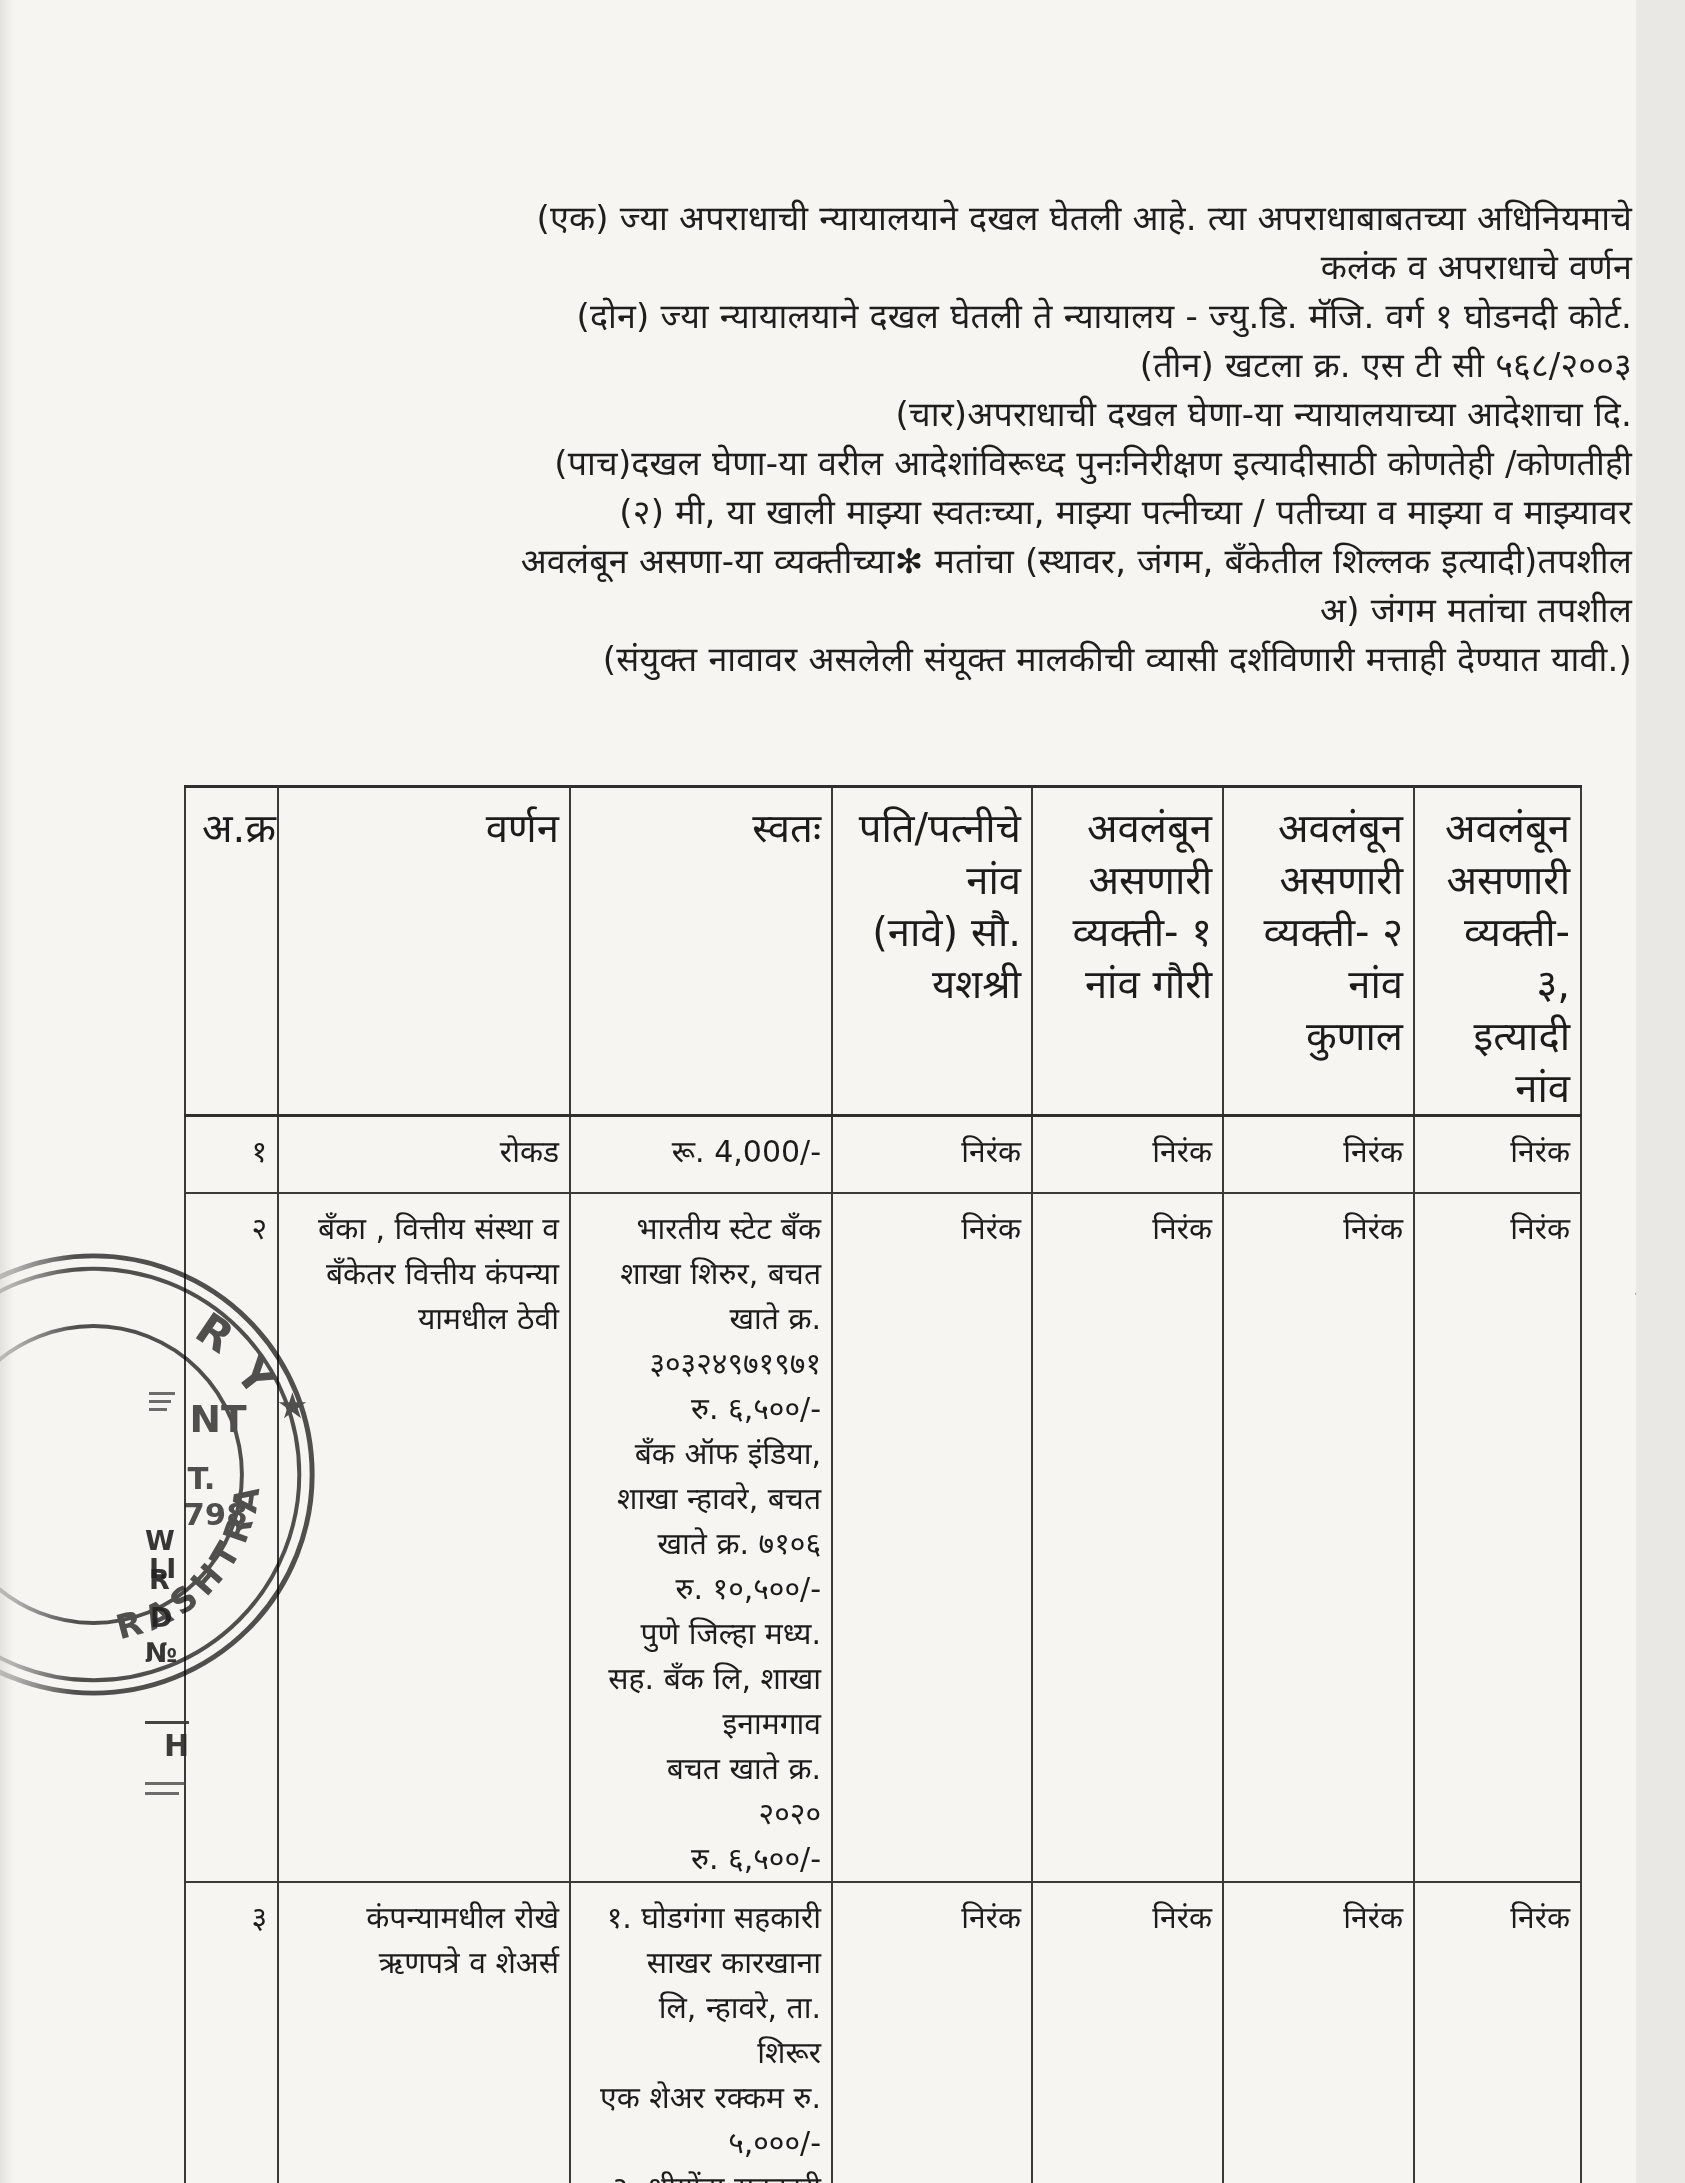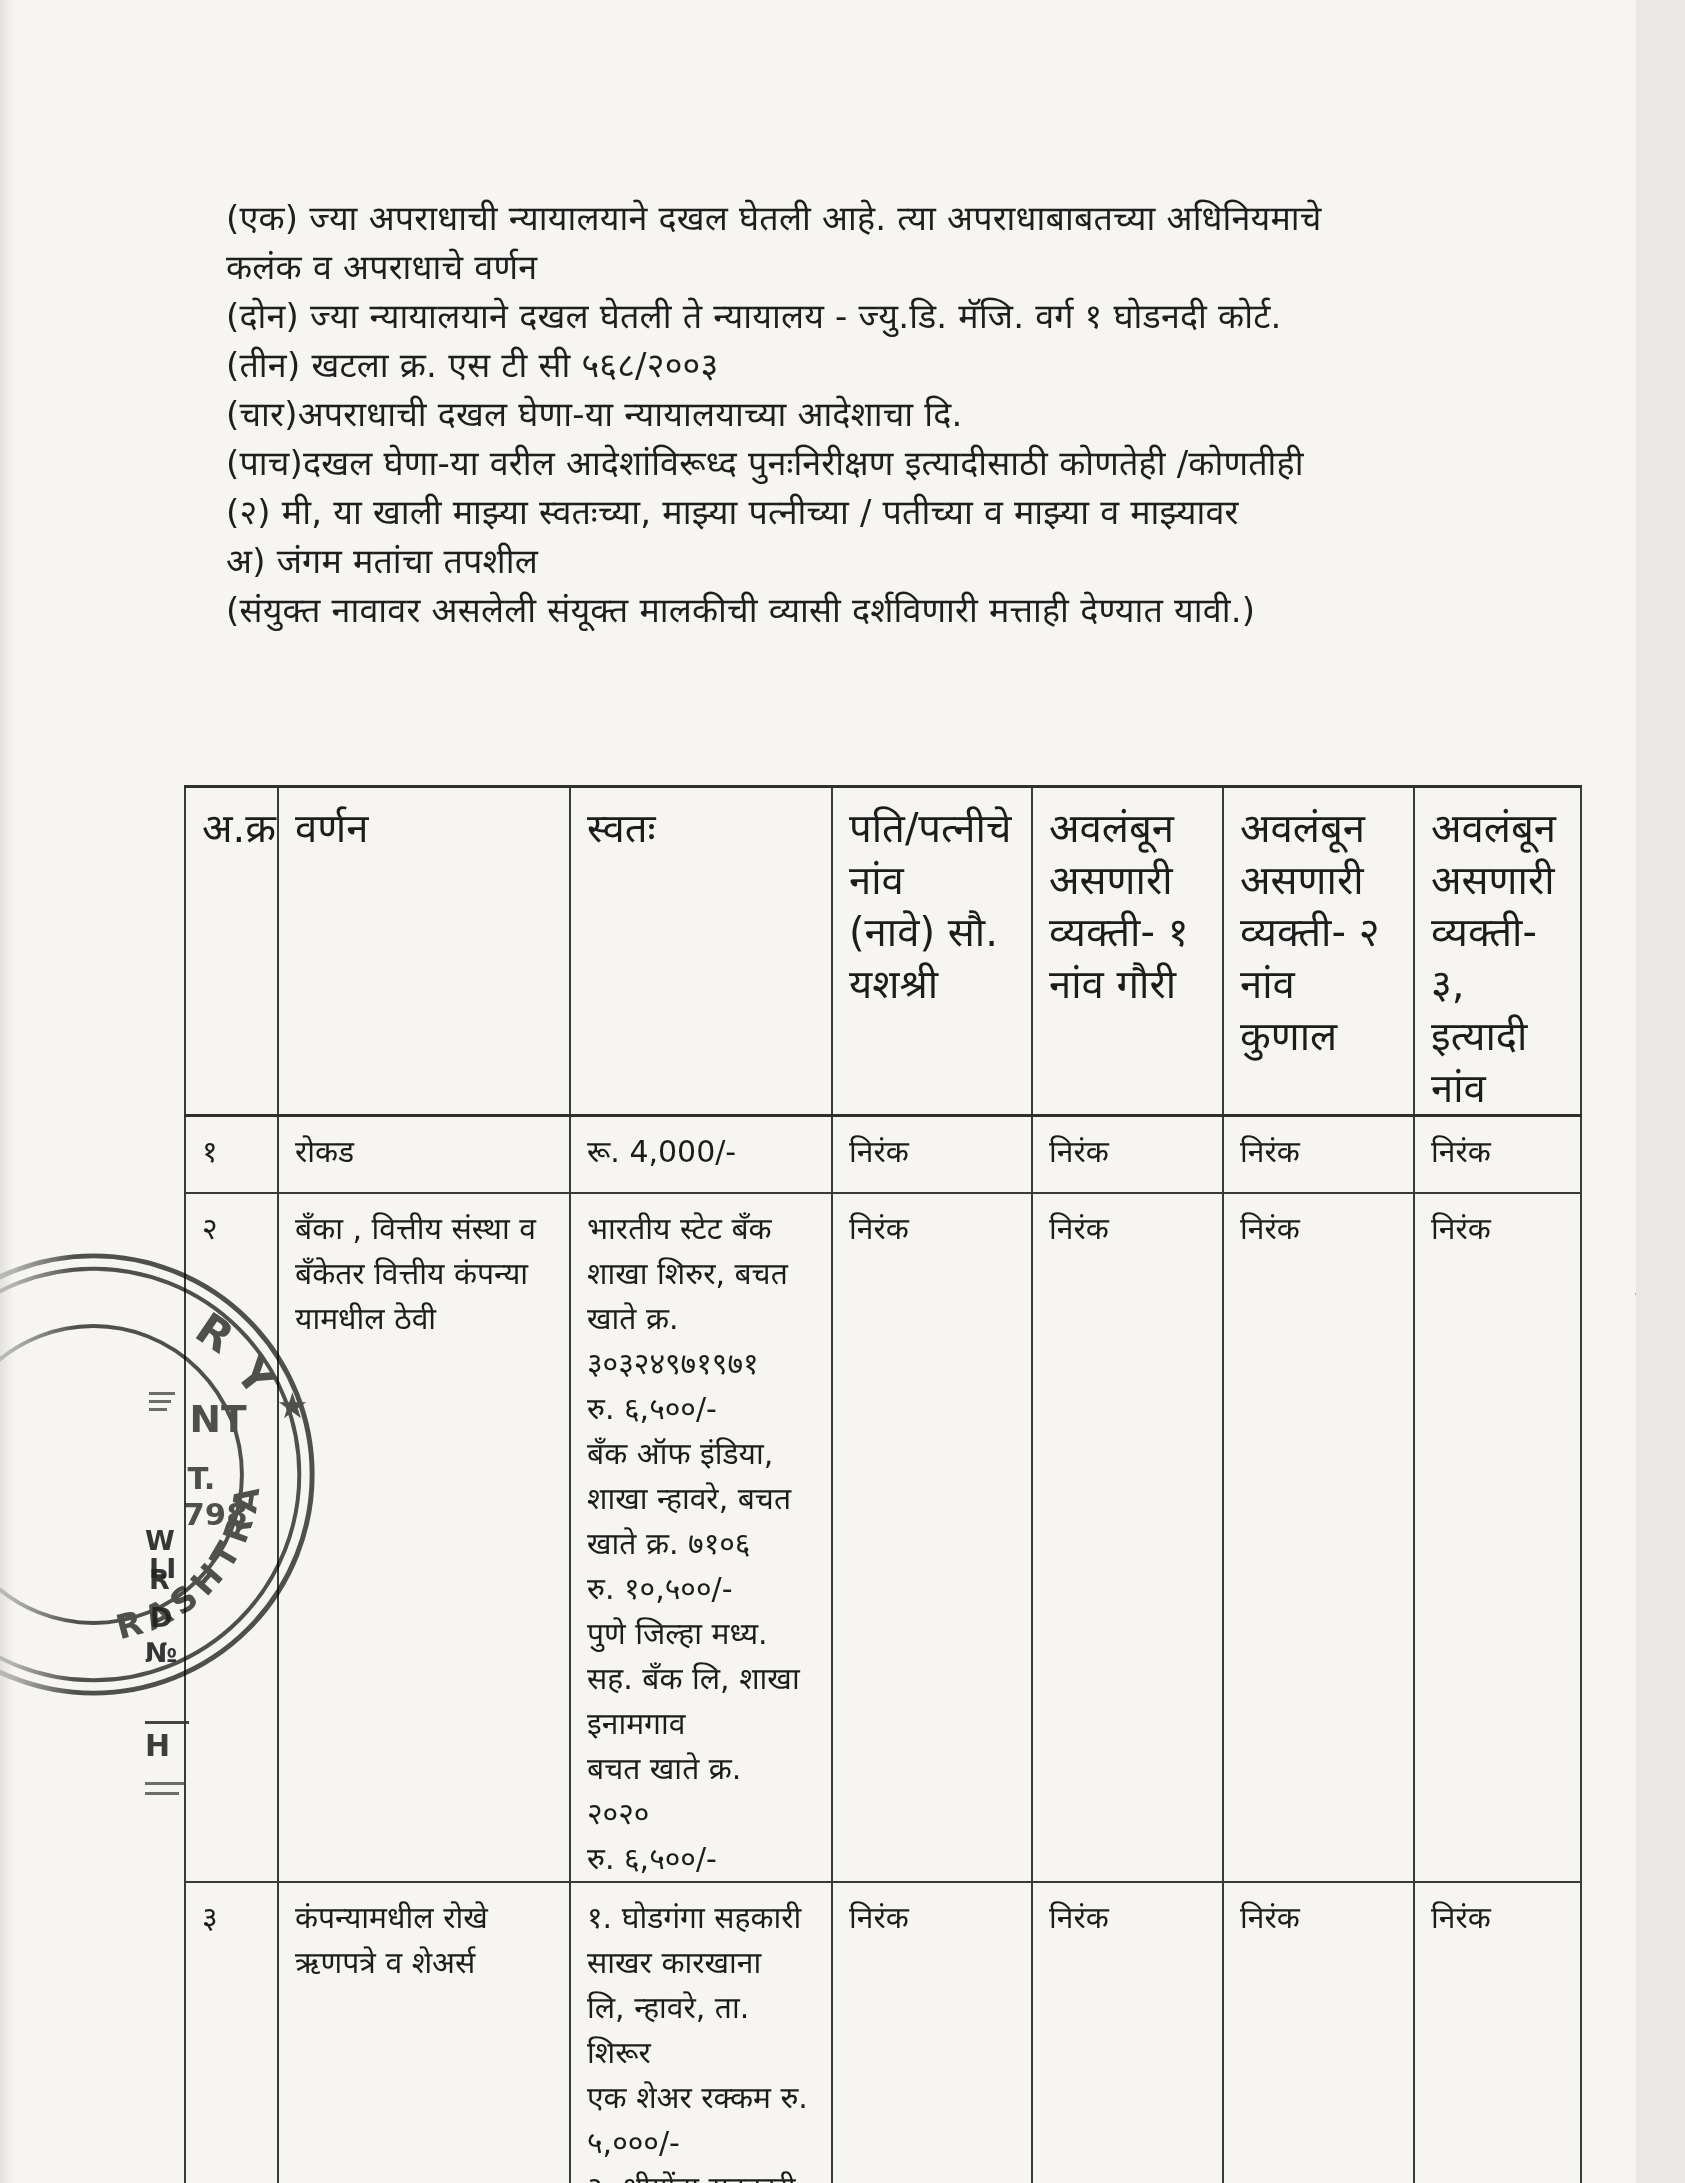--- a/index.html
+++ b/index.html
@@ -3,21 +3,21 @@
 <meta charset="utf-8">
 <style>
   html,body{margin:0;padding:0;}
   body{
     width:1685px;height:2183px;
     background:#e9e8e5;
     font-family:"DejaVu Sans","Liberation Sans",sans-serif;
   }
   .page{
     position:relative;width:1636px;height:2183px;
-    background:#f6f5f2;overflow:hidden;color:#1c1c1c;
+    background:#f6f5f2;overflow:hidden;color:#1c1c1c;text-align:right;
   }
   .scan-edge{
     position:absolute;left:0;top:0;width:14px;height:2183px;
     background:linear-gradient(90deg,#e3e2df,#f6f5f2);
   }
   
   .intro{position:absolute;left:226px;top:194px;width:1406px;}
   .intro .line{
     height:49px;line-height:49px;font-size:34px;white-space:nowrap;
     color:#1e1e1e;letter-spacing:0.2px;
@@ -75,20 +75,21 @@
   <div class="scan-edge"></div>
 
   <div class="intro">
     <div class="line">(एक) ज्या अपराधाची न्यायालयाने दखल घेतली आहे. त्या अपराधाबाबतच्या अधिनियमाचे</div>
     <div class="line">कलंक व अपराधाचे वर्णन</div>
     <div class="line">(दोन) ज्या न्यायालयाने दखल घेतली ते न्यायालय - ज्यु.डि. मॅजि. वर्ग १ घोडनदी कोर्ट.</div>
     <div class="line">(तीन) खटला क्र. एस टी सी ५६८/२००३</div>
     <div class="line">(चार)अपराधाची दखल घेणा-या न्यायालयाच्या आदेशाचा दि.</div>
     <div class="line">(पाच)दखल घेणा-या वरील आदेशांविरूध्द पुनःनिरीक्षण इत्यादीसाठी कोणतेही /कोणतीही</div>
     <div class="line">(२) मी, या खाली माझ्या स्वतःच्या, माझ्या पत्नीच्या / पतीच्या व माझ्या व माझ्यावर</div>
+    <div class="line">अवलंबून असणा-या व्यक्तीच्या✻ मतांचा (स्थावर, जंगम, बँकेतील शिल्लक इत्यादी)तपशील</div>
     <div class="line">अ) जंगम मतांचा तपशील</div>
     <div class="line">(संयुक्त नावावर असलेली संयूक्त मालकीची व्यासी दर्शविणारी मत्ताही देण्यात यावी.)</div>
   </div>
 
   <table class="assets">
     <colgroup>
       <col style="width:93px">
         <col style="width:292px">
         <col style="width:262px">
       <col style="width:200px">

